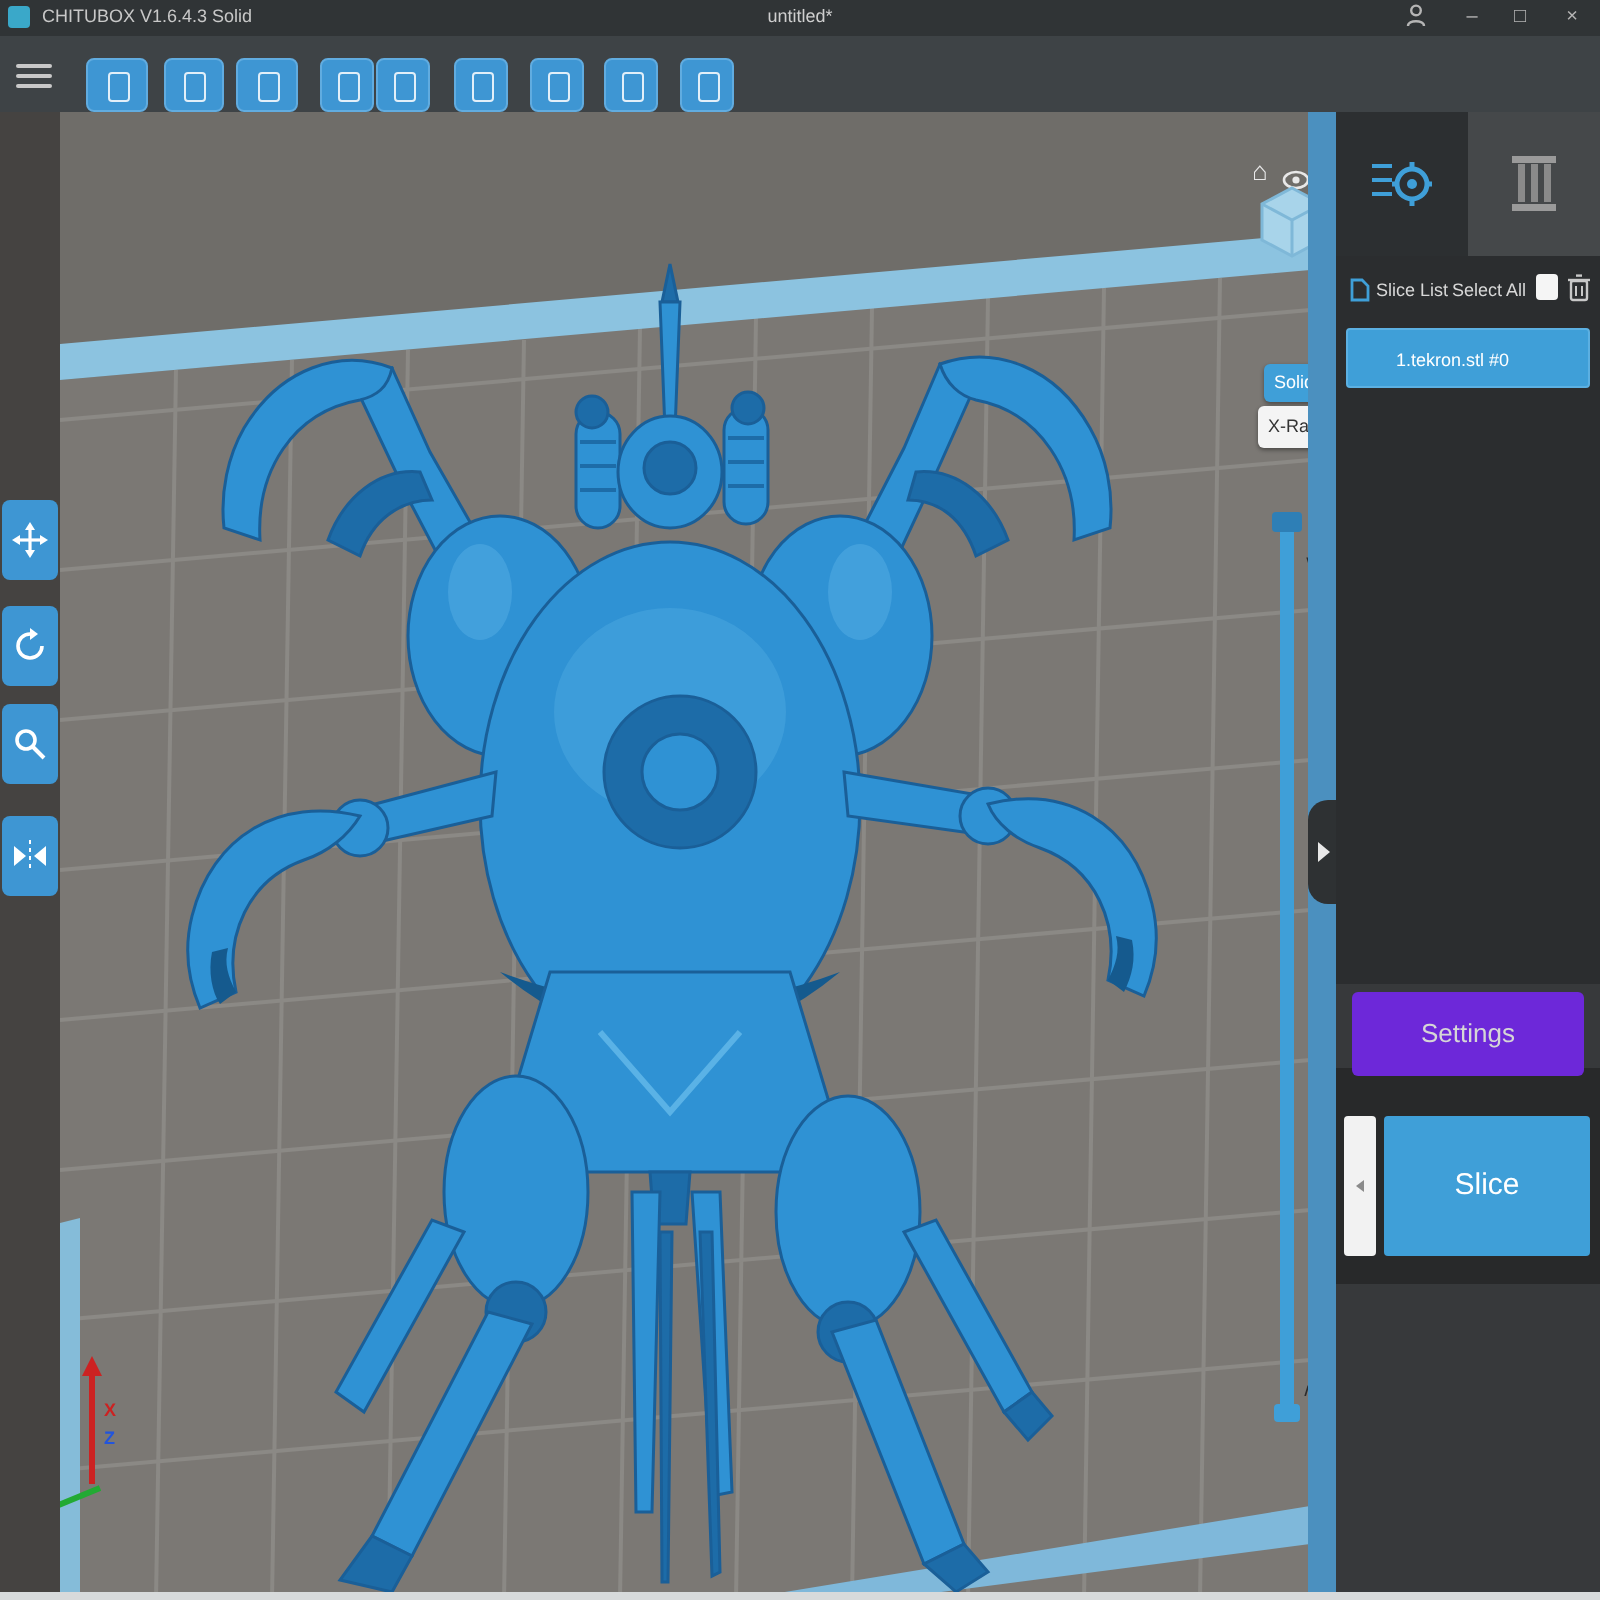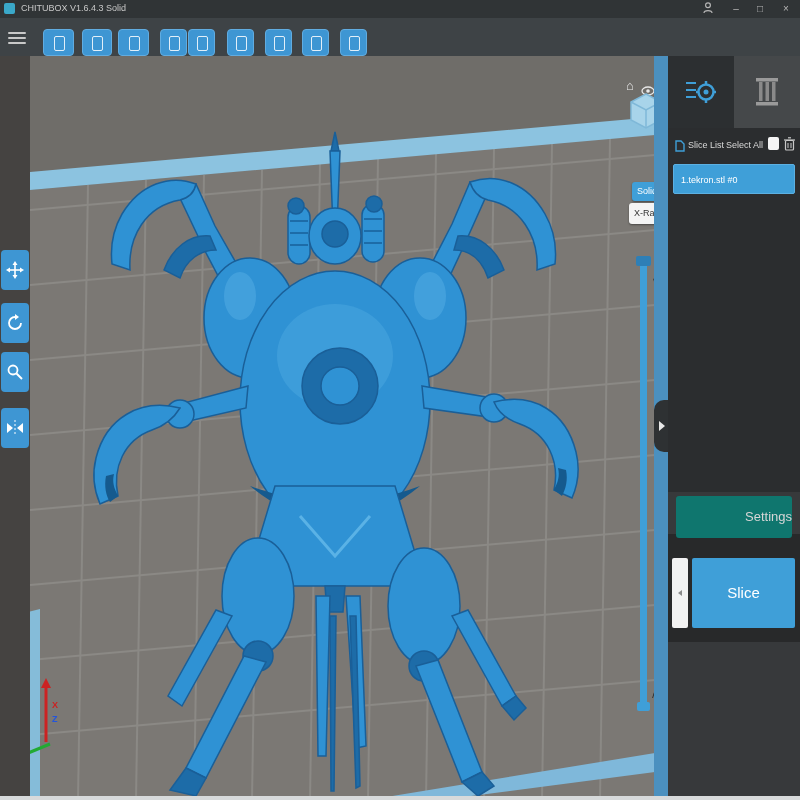--- a/index.html
+++ b/index.html
@@ -52,42 +52,43 @@
   .rpanel{left:668px;top:56px;width:132px;height:744px;background:#37393b;}
   .tab{top:0;width:66px;height:72px;}
   .tab.active{background:#2c2f31;}
   .tab.inactive{background:#45484a;}
   .tab svg{position:absolute;left:50%;top:50%;transform:translate(-50%,-50%);}
 
   .fileregion{left:0;top:72px;width:132px;height:364px;background:#2b2d2f;}
   .flhead{top:84px;font-size:9px;color:#d8d8d8;}
   .checkbox{left:100px;top:81px;width:11px;height:13px;background:#f5f5f5;border-radius:2px;}
   .fileitem{left:5px;top:108px;width:122px;height:30px;background:#3f9fd8;border-radius:2px;
-            color:#fff;font-size:9px;line-height:30px;padding-left:7px;box-sizing:border-box;
+            color:#fff;font-size:9px;line-height:30px;padding-left:24px;box-sizing:border-box;
             border:1px solid #5cb0e2;}
 
   .darkband{left:0;top:478px;width:132px;height:108px;background:#28292a;}
-  .settingsbtn{left:8px;top:440px;width:116px;height:42px;background:#0f766e;border-radius:3px;
-               color:#d6d6d6;font-size:13px;line-height:42px;text-align:right;}
+  .settingsbtn{left:8px;top:440px;width:116px;height:42px;background:#6d28d9;border-radius:3px;
+               color:#d6d6d6;font-size:13px;line-height:42px;text-align:center;}
   .slicestrip{left:4px;top:502px;width:16px;height:70px;background:#f2f2f2;border-radius:2px;}
   .slicemarker{left:10px;top:534px;width:0;height:0;border-top:3px solid transparent;
                border-bottom:3px solid transparent;border-right:4px solid #8a8a8a;}
   .slicebtn{left:24px;top:502px;width:103px;height:70px;background:#3f9fd8;border-radius:2px;
             color:#fff;font-size:15px;line-height:70px;text-align:center;}
 
   .bottomstrip{left:0;top:796px;width:800px;height:4px;background:#d7dadb;}
 </style>
 </head>
 <body>
 
 <div class="app">
 
   <div class="abs titlebar">
     <div class="abs appicon"></div>
     <div class="abs apptitle">CHITUBOX V1.6.4.3 Solid</div>
+    <div class="abs doctitle">untitled*</div>
     <div class="abs winctl" style="left:700px;">
       <svg width="10" height="12" viewBox="0 0 10 12">
           <circle cx="5" cy="3.2" r="2.4" fill="none" stroke="#b5b5b5" stroke-width="1.2"></circle>
           <path d="M1 11 C1 7.8 9 7.8 9 11" fill="none" stroke="#b5b5b5" stroke-width="1.2"></path>
         </svg>
     </div>
     <div class="abs winctl" style="left:728px;">–</div>
     <div class="abs winctl" style="left:752px;">□</div>
     <div class="abs winctl" style="left:778px;">×</div>
   </div>

